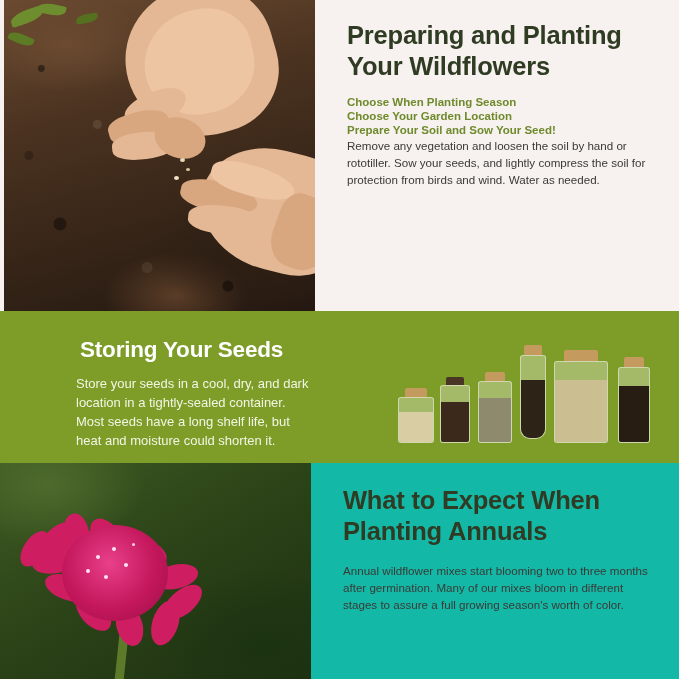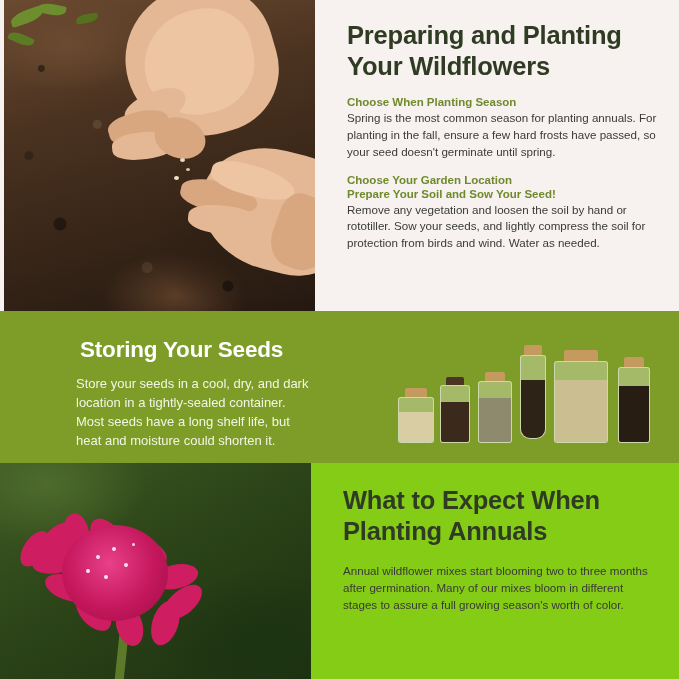--- a/index.html
+++ b/index.html
@@ -103,21 +103,21 @@
   .jar .fill {
     position: absolute;
     left: 0; right: 0; bottom: 0;
   }
 
   
   .sec3 {
     position: absolute;
     left: 0; top: 463px;
     width: 679px; height: 216px;
-    background: #84cc16;
+    background: #14b8a6;
     display: flex;
   }
   .sec3-img {
     position: relative;
     width: 311px; height: 216px;
     overflow: hidden;
     background: #2c4a1c;
   }
   .sec3-text {
     flex: 1;
@@ -221,21 +221,20 @@
       <div class="hand shadeA" style="left:176px; top:182px; width:78px; height:30px; border-radius:45% 55% 55% 45%; transform:rotate(12deg);"></div>
       <div class="hand" style="left:184px; top:206px; width:74px; height:28px; border-radius:45% 55% 55% 45%; transform:rotate(6deg);"></div>
       <div class="hand shadeB" style="left:206px; top:166px; width:86px; height:30px; border-radius:45% 55% 55% 45%; transform:rotate(16deg);"></div>
       <div class="hand shadeA" style="left:270px; top:196px; width:60px; height:74px; border-radius:30% 40% 45% 40%; transform:rotate(20deg);"></div>
     </div>
 
     <div class="sec1-text">
       <div class="h1">Preparing and Planting Your Wildflowers</div>
 
       <div class="sub">Choose When Planting Season</div>
-      <div class="body">Spring is the most common season for planting annuals. For planting in the fall, ensure a few hard frosts have passed, so your seed doesn't germinate until spring.</div>
 
       <div class="sub">Choose Your Garden Location</div>
 
       <div class="sub">Prepare Your Soil and Sow Your Seed!</div>
       <div class="body">Remove any vegetation and loosen the soil by hand or rototiller. Sow your seeds, and lightly compress the soil for protection from birds and wind. Water as needed.</div>
     </div>
   </div>
 
   <div class="sec2">
     <div class="sec2-text">

